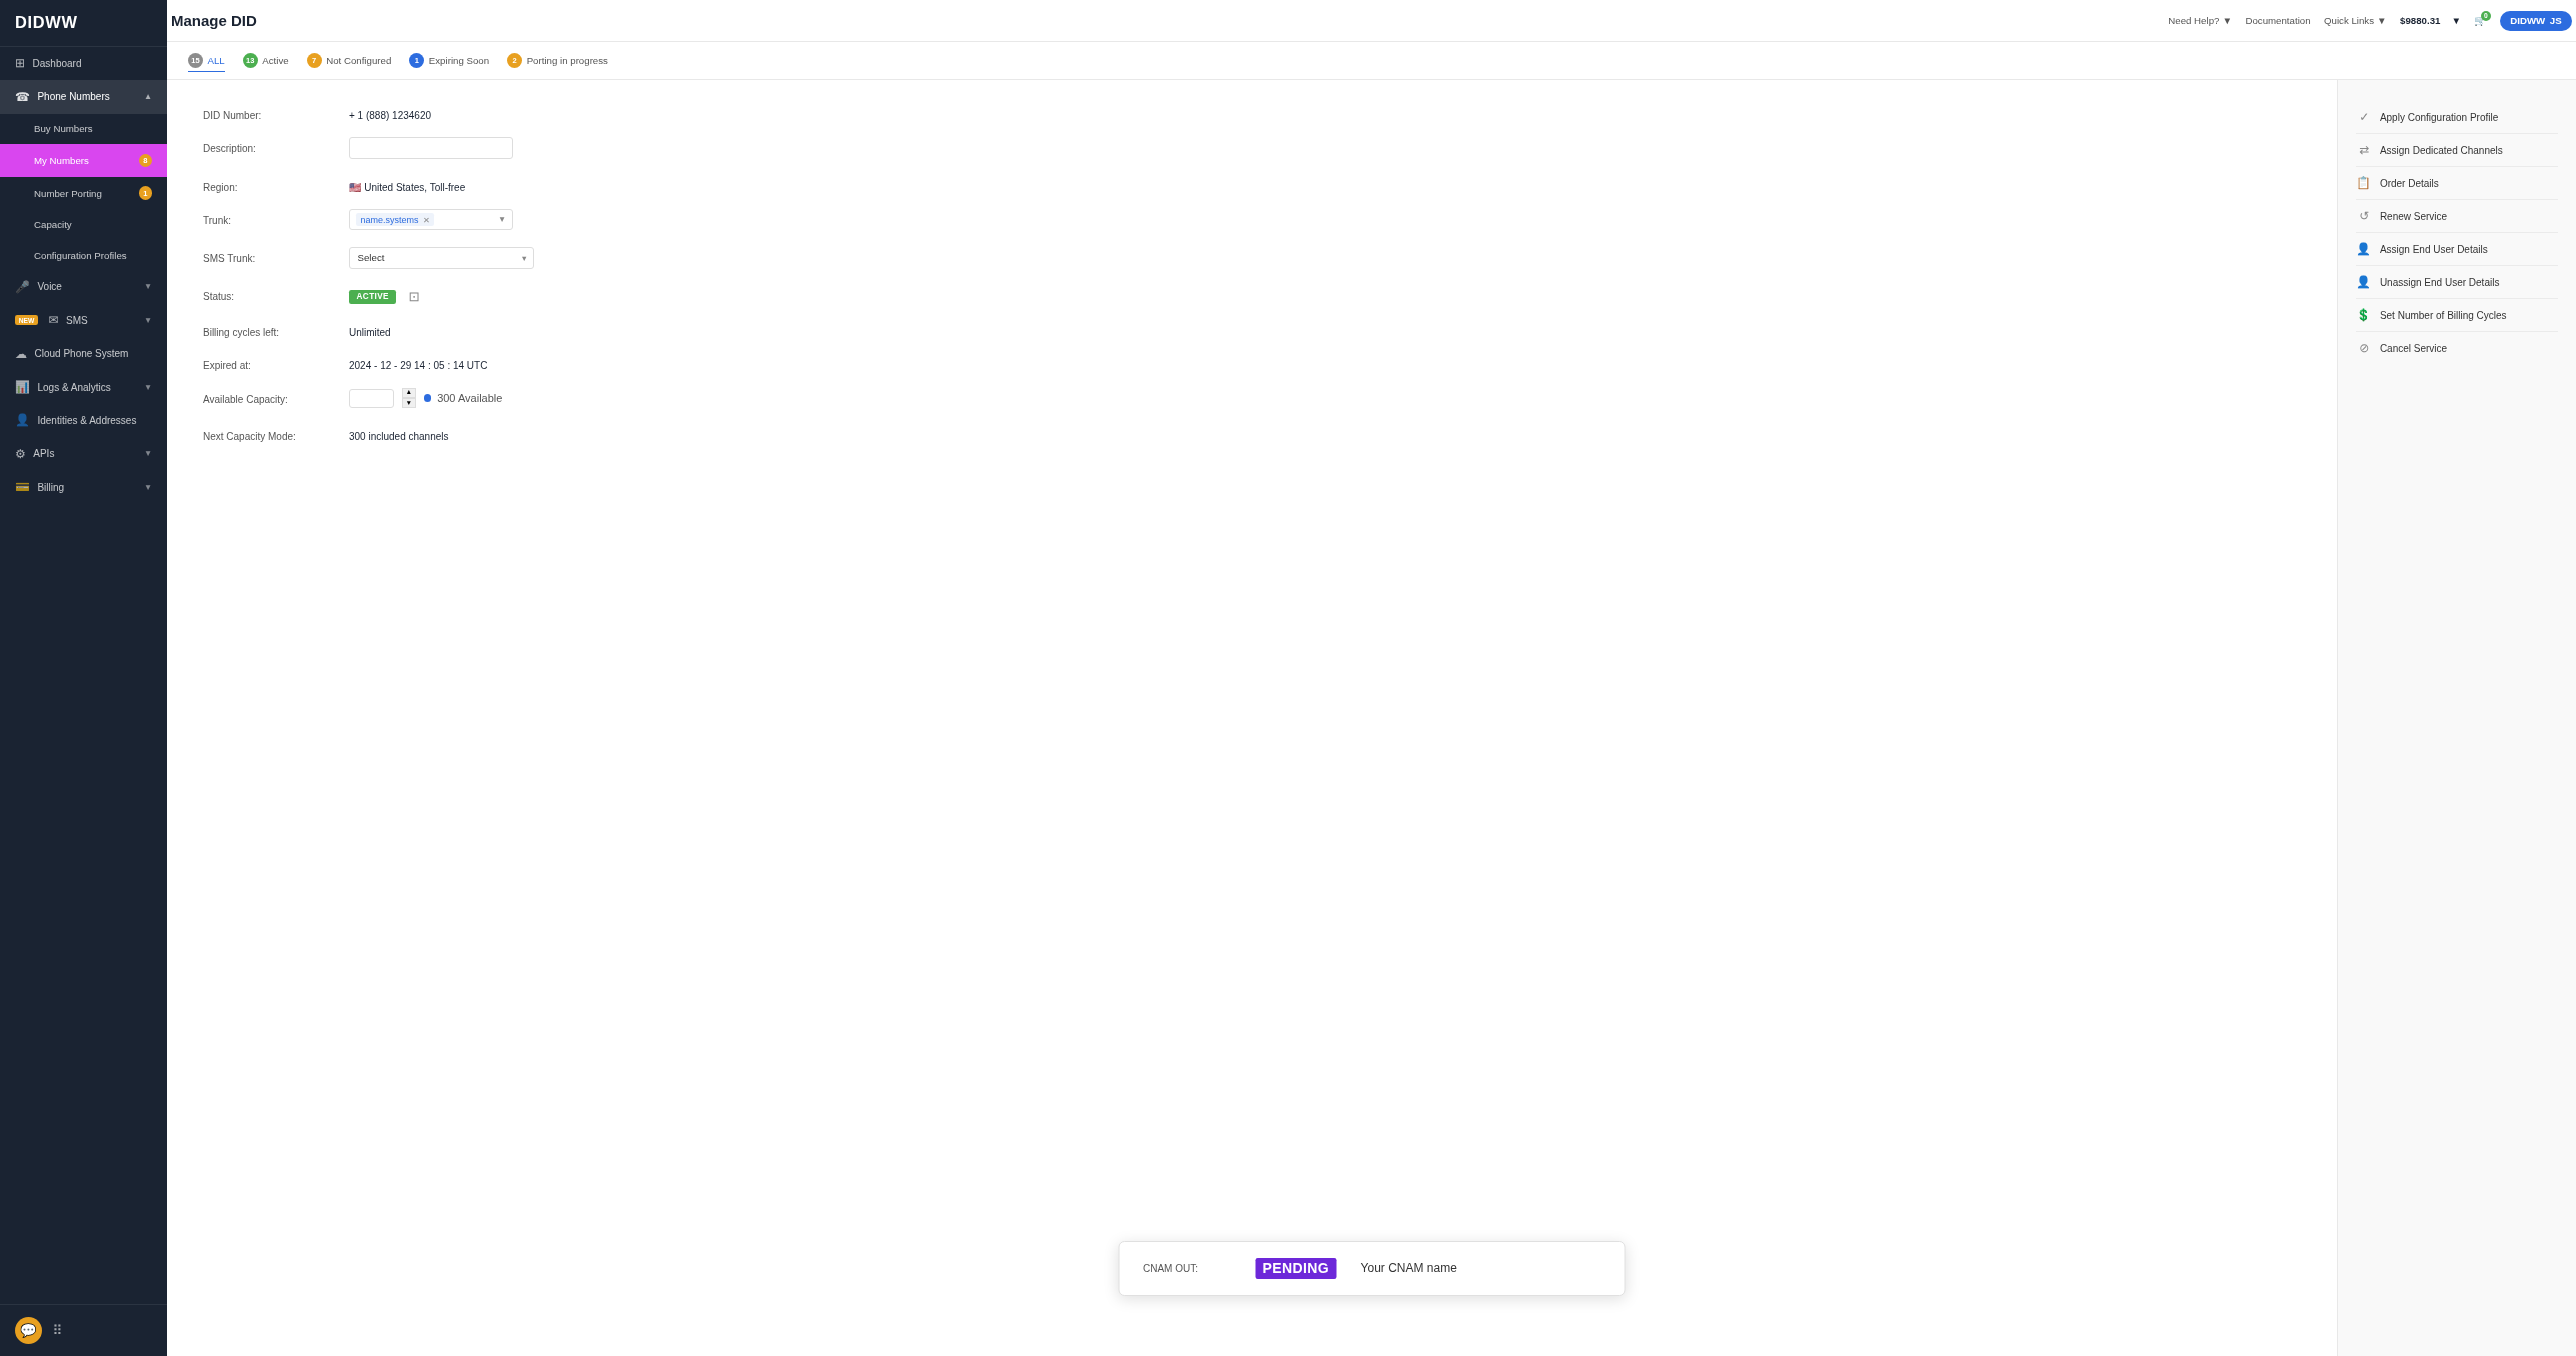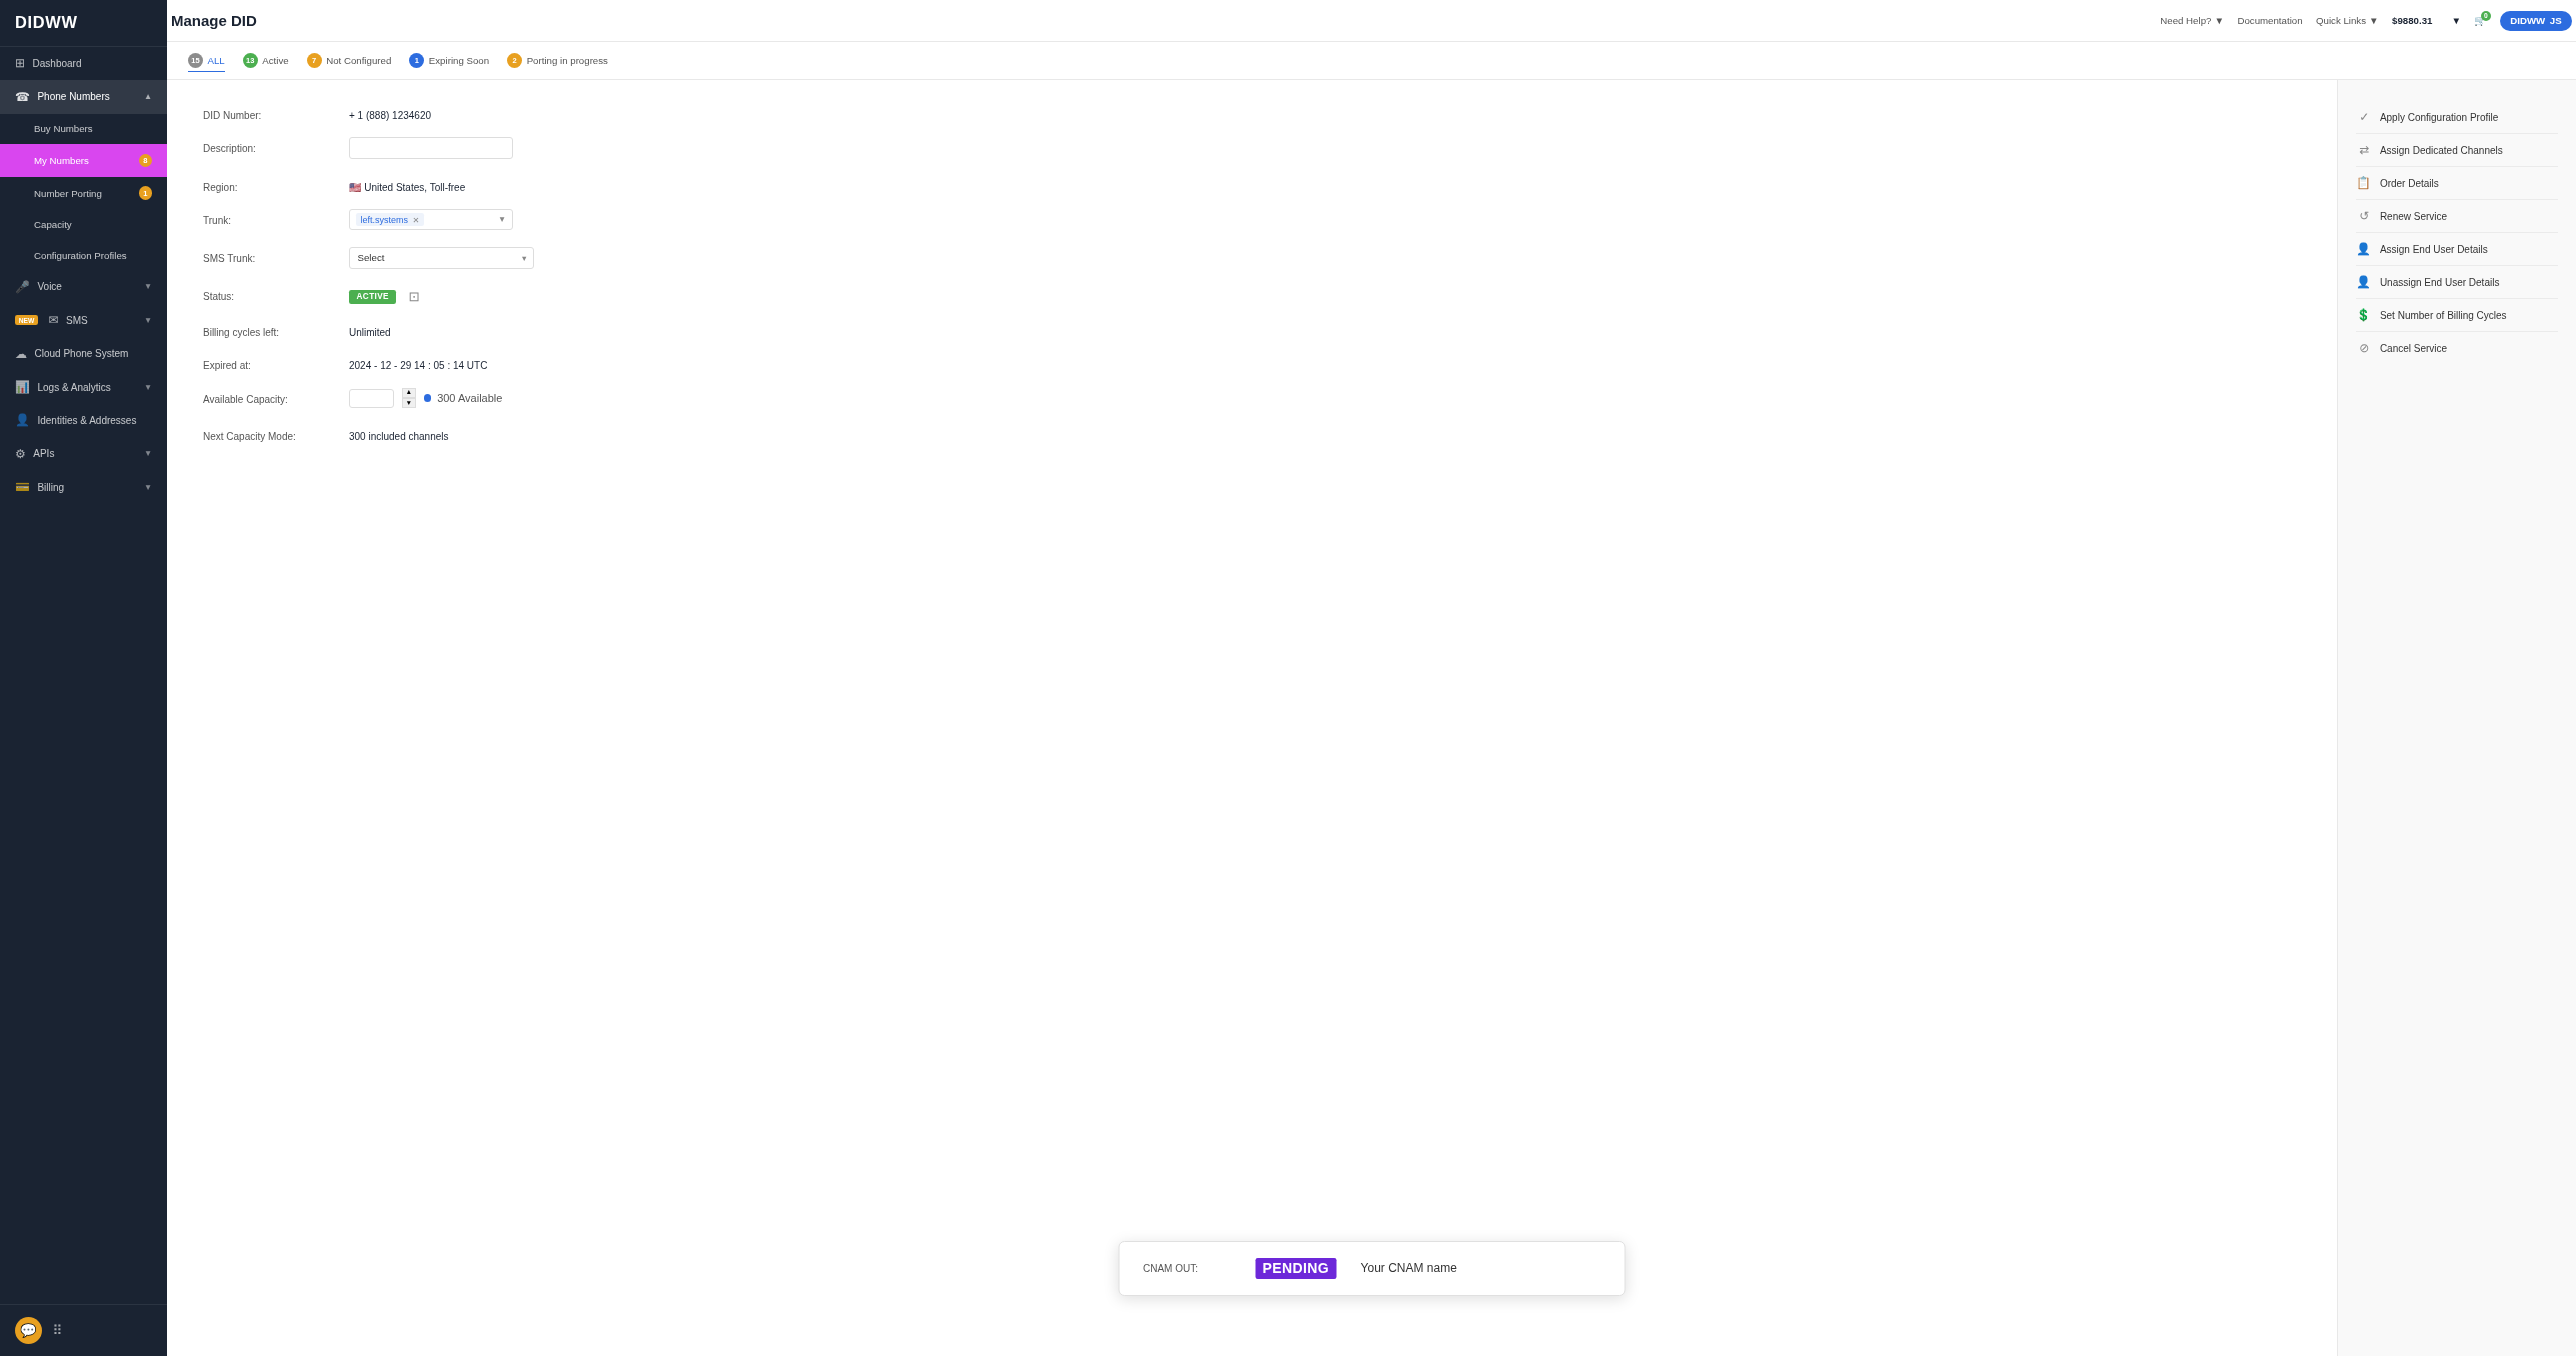--- a/index.html
+++ b/index.html
@@ -90,21 +90,21 @@
       padding: 9px 4px;
       display: flex;
       align-items: center;
       justify-content: space-between;
       border-bottom: 0.7px solid #e8e8e8;
       min-height: 42px;
     }
     .topbar-title { font-size: 15px; font-weight: 700; color: #1a2332; }
     .topbar-right { display: flex; align-items: center; gap: 13.4px; font-size: 9.7px; color: #555; }
     .topbar-link { cursor: pointer; color: #555; display: flex; align-items: center; gap: 3px; }
-    .balance { font-weight: 700; color: #1a2332; cursor: pointer; display: flex; align-items: center; gap: 19px; }
+    .balance { font-weight: 700; color: #1a2332; cursor: pointer; display: flex; align-items: center; gap: 11px; }
     .user-badge {
       background: #2d6cdf;
       color: #fff;
       border-radius: 15px;
       padding: 4.5px 10.4px;
       font-weight: 600;
       font-size: 9.7px;
       cursor: pointer;
       display: flex; align-items: center; gap: 4.5px;
     }
@@ -447,21 +447,21 @@
 
       <div class="form-row">
         <div class="form-label">Region:</div>
         <div class="form-value">🇺🇸 United States, Toll-free</div>
       </div>
 
       <div class="form-row">
         <div class="form-label">Trunk:</div>
         <div class="tag-select-wrap">
           <span class="select-tag">
-            <span>left.systems</span>
+            <span>name.systems</span>
             <span class="select-tag-x">✕</span>
           </span>
           <span style="margin-left:auto; color:#888; font-size:8.2px;">▼</span>
         </div>
       </div>
 
       <div class="form-row">
         <div class="form-label">SMS Trunk:</div>
         <div class="select-wrap">
           <select class="form-select">

